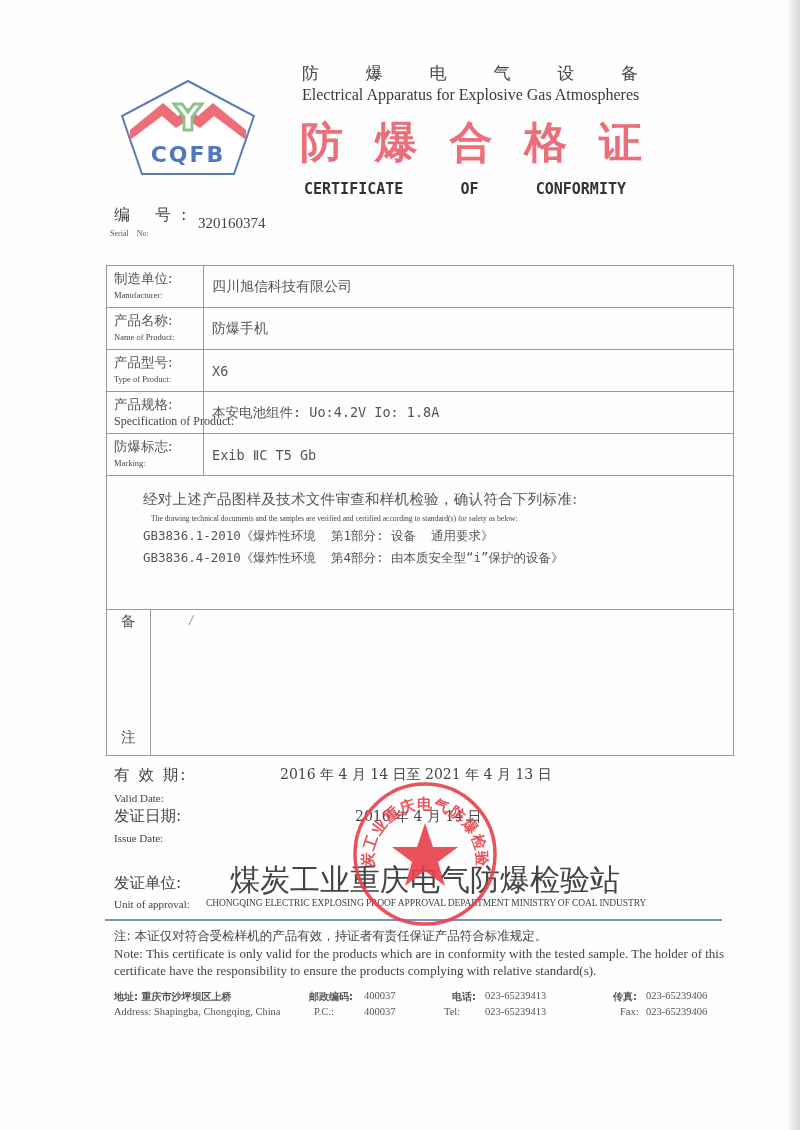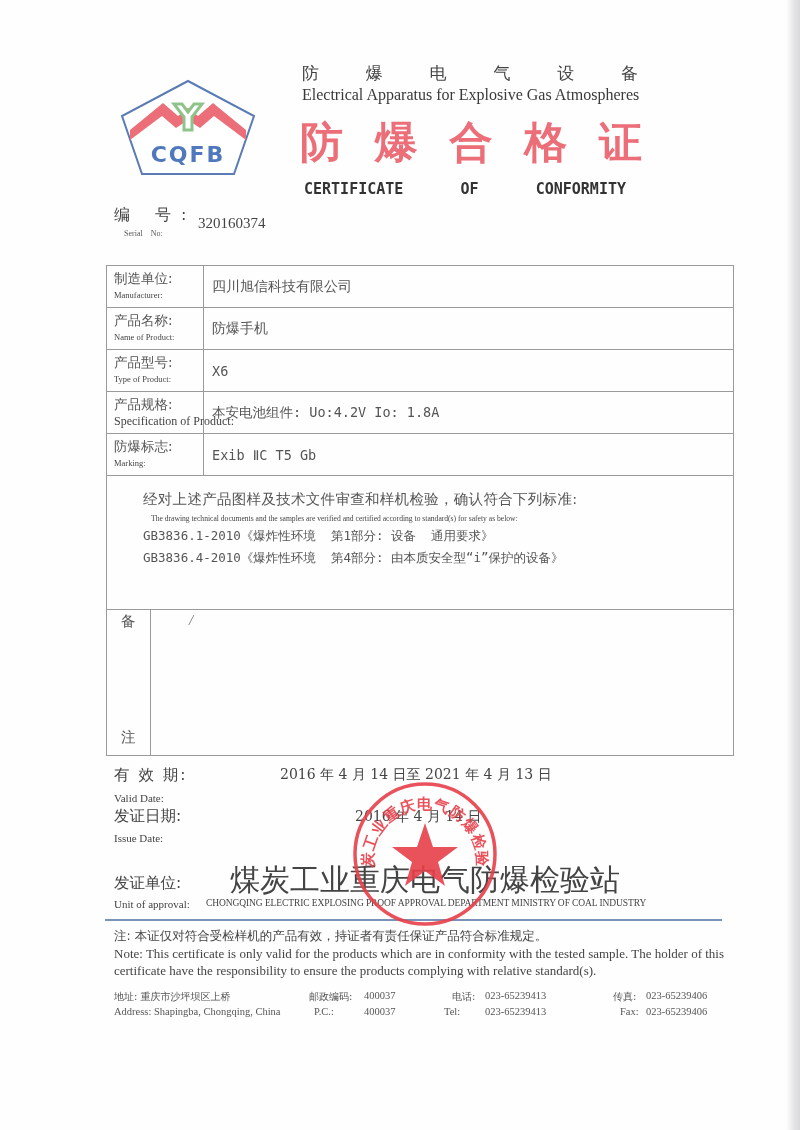--- a/index.html
+++ b/index.html
@@ -16,21 +16,21 @@
     .hdr-cn { position: absolute; left: 302px; top: 62px; width: 336px; display: flex; justify-content: space-between;
       font-family: "DejaVu Sans", sans-serif; font-size: 17px; color: #444; }
     .hdr-en { position: absolute; left: 302px; top: 86px; font-size: 16px; color: #3a3a3a; }
     .title-cn { position: absolute; left: 300px; top: 114px; width: 342px; display: flex; justify-content: space-between;
       font-family: "DejaVu Sans", sans-serif; font-size: 43px; font-weight: bold; color: #ec6e78; letter-spacing: 0; }
     .title-en { position: absolute; left: 304px; top: 180px; width: 322px; display: flex; justify-content: space-between;
       font-family: "DejaVu Sans Mono", monospace; font-size: 15px; font-weight: bold; color: #333; }
 
     
     .serial-lbl { position: absolute; left: 114px; top: 205px; font-family: "DejaVu Sans", sans-serif; font-size: 16px; color: #444; letter-spacing: 10px; }
-    .serial-lbl-en { position: absolute; left: 124px; top: 229px; font-size: 8px; color: #555; word-spacing: 6px; }
+    .serial-lbl-en { position: absolute; left: 110px; top: 229px; font-size: 8px; color: #555; word-spacing: 6px; }
     .serial-val { position: absolute; left: 198px; top: 215px; font-size: 15px; color: #444; }
 
     
     .tbl { position: absolute; left: 106px; top: 265px; width: 628px; border: 1.5px solid #9a9a9a; }
     .row { display: flex; border-bottom: 1.5px solid #9a9a9a; height: 42px; }
     .row .lbl { width: 97px; border-right: 1.5px solid #9a9a9a; padding: 2px 0 0 7px; }
     .row .lbl .cn { font-family: "DejaVu Sans", sans-serif; font-size: 13.5px; color: #555; line-height: 20px; }
     .row .lbl .en { font-size: 8.5px; color: #444; line-height: 14px; white-space: nowrap; }
     .row .val { flex: 1; padding-left: 8px; display: flex; align-items: center; }
     .val .v-cn { font-family: "DejaVu Sans", sans-serif; font-size: 14px; color: #555; }
@@ -56,21 +56,21 @@
     
     .stamp { position: absolute; left: 352px; top: 781px; width: 146px; height: 146px; opacity: 0.9; }
 
     
     .note-cn { position: absolute; left: 114px; top: 928px; font-family: "DejaVu Sans", sans-serif; font-size: 12.5px; color: #444; }
     .note-en { position: absolute; left: 114px; top: 945px; width: 640px; font-size: 13px; color: #444; line-height: 17px; }
 
     
     .footer { position: absolute; top: 990px; left: 114px; width: 604px; height: 40px; font-size: 10.5px; color: #555; }
     .footer .cell { position: absolute; white-space: nowrap; }
-    .footer .cn { font-family: "DejaVu Sans", sans-serif; font-size: 10px; }
+    .footer .cn { font-family: "DejaVu Sans", sans-serif; font-size: 10px; font-weight: bold; }
   </style>
 </head>
 <body>
 
 <div class="page">
 
   <svg class="logo" viewBox="0 0 140 100">
     <polygon points="70,3 136,38 116,96 24,96 4,38" fill="#ffffff" stroke="#5a7bb5" stroke-width="2"></polygon>
     <polygon points="12,52 45,25 60,38 70,30 80,38 95,25 128,52 128,62 96,38 82,50 70,42 58,50 44,38 12,62" fill="#ec6e78"></polygon>
     <path d="M56,26 L64,26 L70,34 L76,26 L84,26 L74,39 L74,52 L66,52 L66,39 Z" fill="#ffffff" stroke="#8ec48a" stroke-width="3"></path>

